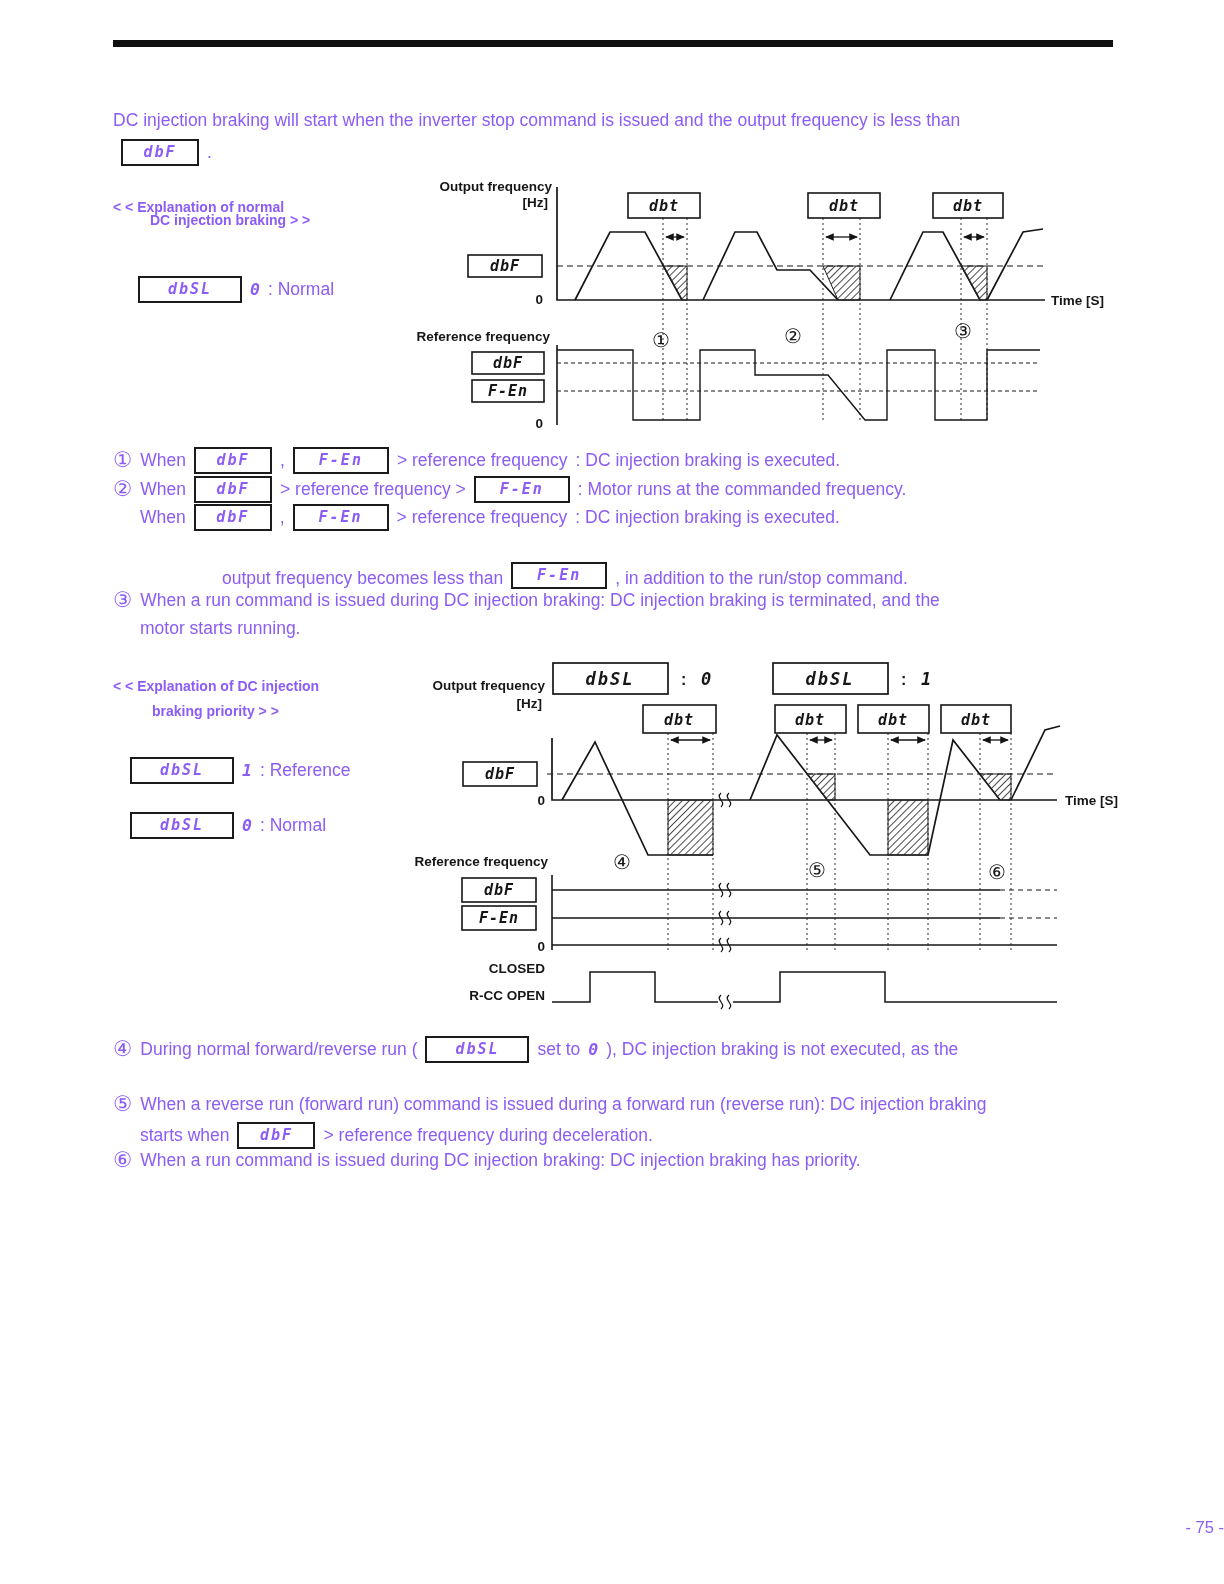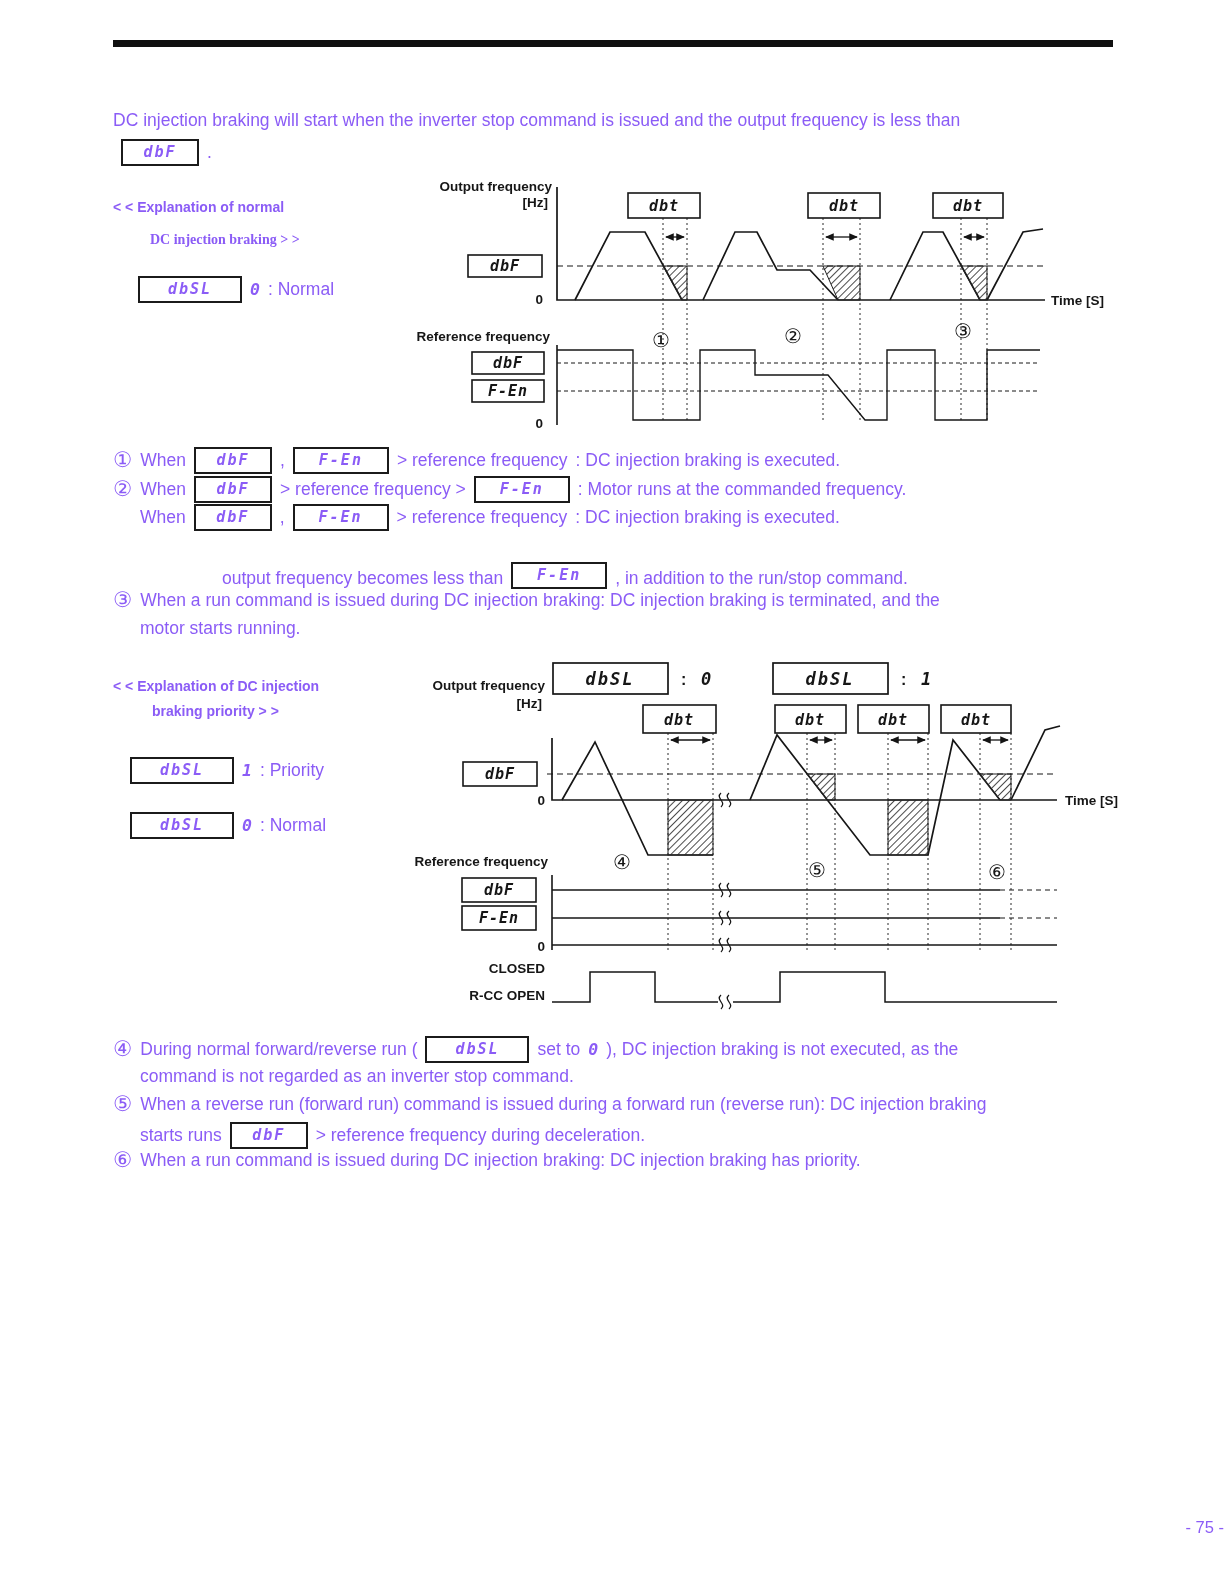--- a/index.html
+++ b/index.html
@@ -40,21 +40,21 @@
 
   <div class="trow" style="left:113px;top:110px;">
     <span>DC injection braking will start when the inverter stop command is issued and the output frequency is less than</span>
   </div>
   <div class="trow" style="left:121px;top:139px;">
     <span class="lcdbox wdbf">dbF</span>
     <span>.</span>
   </div>
 
   <div class="heading" style="left:113px;top:199px;">&lt; &lt; Explanation of normal</div>
-  <div class="heading" style="left:150px;top:232px;font-family:Liberation Serif, serif;">DC injection braking &gt; &gt;</div>
+  <div class="heading" style="left:150px;top:212px;">DC injection braking &gt; &gt;</div>
 
   <div class="trow" style="left:138px;top:276px;">
     <span class="lcdbox wdbsl">dbSL</span>
     <span class="lcdval">0</span>
     <span>: Normal</span>
   </div>
 
   <svg class="dsvg" style="left:395px;top:175px;" width="730" height="270" viewBox="0 0 730 270">
     <defs>
       <pattern id="hat" width="5" height="5" patternUnits="userSpaceOnUse" patternTransform="rotate(45)">
@@ -176,21 +176,21 @@
   <div class="trow" style="left:140px;top:618px;text-align:right;">
     <span>motor starts running.</span>
   </div>
 
   <div class="heading" style="left:113px;top:678px;">&lt; &lt; Explanation of DC injection</div>
   <div class="heading" style="left:152px;top:703px;">braking priority &gt; &gt;</div>
 
   <div class="trow" style="left:130px;top:757px;">
     <span class="lcdbox wdbsl">dbSL</span>
     <span class="lcdval">1</span>
-    <span>: Priority</span>
+    <span>: Reference</span>
   </div>
   <div class="trow" style="left:130px;top:812px;">
     <span class="lcdbox wdbsl">dbSL</span>
     <span class="lcdval">0</span>
     <span>: Normal</span>
   </div>
 
   <svg class="dsvg" style="left:415px;top:650px;" width="710" height="372" viewBox="0 0 710 372">
     <defs>
       <pattern id="hat2" width="5" height="5" patternUnits="userSpaceOnUse" patternTransform="rotate(45)">
@@ -310,29 +310,26 @@
   </svg>
 
   <div class="trow" style="left:113px;top:1036px;">
     <span class="marker">④</span>
     <span>During normal forward/reverse run (</span>
     <span class="lcdbox wdbsl">dbSL</span>
     <span>set to</span>
     <span class="lcdval">0</span>
     <span>), DC injection braking is not executed, as the</span>
   </div>
-  <div class="trow" style="left:140px;top:1066px;">
-    <span>command is not regarded as an inverter stop command.</span>
-  </div>
   <div class="trow" style="left:113px;top:1094px;">
     <span class="marker">⑤</span>
     <span>When a reverse run (forward run) command is issued during a forward run (reverse run): DC injection braking</span>
   </div>
   <div class="trow" style="left:140px;top:1122px;">
-    <span>starts runs</span>
+    <span>starts when</span>
     <span class="lcdbox wdbf">dbF</span>
     <span>&gt; reference frequency during deceleration.</span>
   </div>
   <div class="trow" style="left:113px;top:1150px;">
     <span class="marker">⑥</span>
     <span>When a run command is issued during DC injection braking: DC injection braking has priority.</span>
   </div>
 
   <div class="pageno" style="top:1518px;">- 75 -</div>
 

